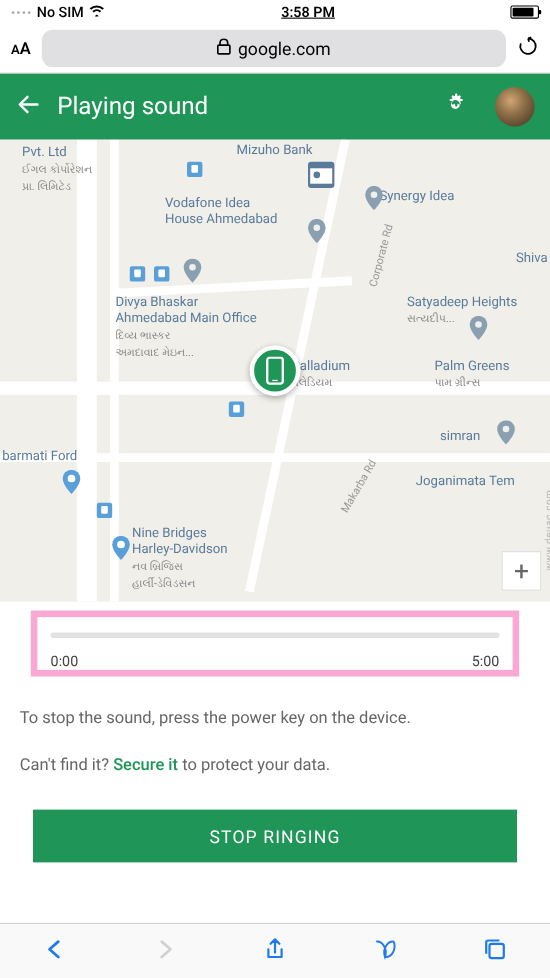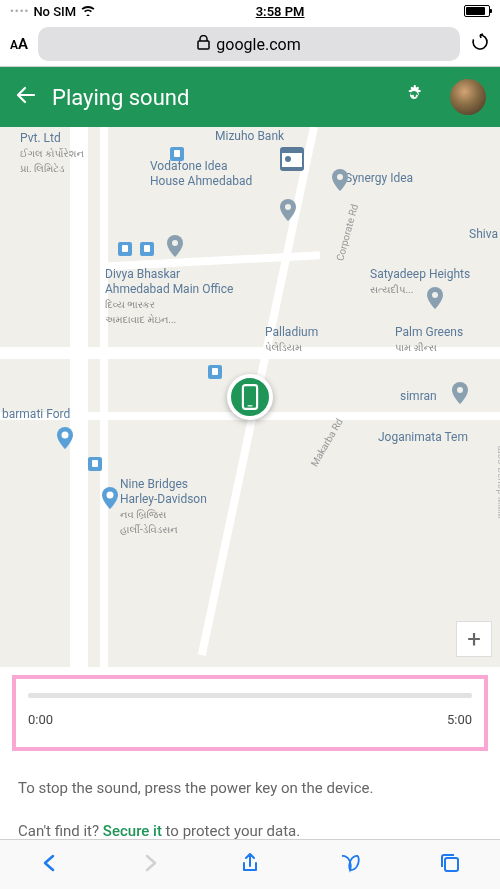--- a/index.html
+++ b/index.html
@@ -64,21 +64,21 @@
       color:#fff;
       gap:14px;
     }
     .back-arrow svg { width:24px; height:24px; }
     .header-title { font-size:22px; font-weight:400; flex:1; }
     .gear-icon svg { width:24px; height:24px; }
     .avatar { width:36px; height:36px; border-radius:50%; background: radial-gradient(circle at 40% 35%, #d4a574 0%, #8b6f47 40%, #3d2f1f 100%); margin-left:10px;}
     
     
     .map {
-      height:540px;
+      height:420px;
       background:#f0efea;
       position:relative;
       overflow:hidden;
     }
     .road-h, .road-v, .road-d { position:absolute; background:#fff; }
     .road-h { height:10px; width:100%;}
     .road-v { width:10px; height:100%;}
     .map-label { position:absolute; font-size:12px; color:#5a7a9a; line-height:1.25;}
     .map-sub { color:#888; font-size:10px;}
     .pin { position:absolute; width:20px; height:20px; }
@@ -106,23 +106,23 @@
       background:#fff;
       border:1px solid #ddd;
       display:flex; align-items:center; justify-content:center;
       font-size:24px; color:#666;
     }
     .bank-pin { position:absolute; width:24px; height:24px; background:#5a7a9a; border-radius:3px; display:flex; align-items:center; justify-content:center;}
     .road-label { position:absolute; font-size:10px; color:#999; }
 
     
     .progress-box {
-      margin:8px 12px;
-      border:4px solid #f9a8d4;
-      padding:14px 12px 20px;
+      margin:8px 28px;
+      border:6px solid #f9a8d4;
+      padding:14px 12px 0;
     }
     .progress-track {
       height:5px;
       background:#e2e2e2;
       border-radius:2px;
       margin-bottom:14px;
     }
     .progress-times {
       display:flex;
       justify-content:space-between;
@@ -236,21 +236,21 @@
   <div class="road-v" style="left:100px; width:8px;"></div>
   <div class="road-h" style="top:220px; height:12px;"></div>
   <div class="road-h" style="top:285px; height:8px;"></div>
   <div class="road-v" style="left:310px; width:8px; transform:rotate(12deg); transform-origin:top;"></div>
   <div class="road-h" style="top:130px; left:100px; width:220px; height:8px; transform:rotate(-3deg);"></div>
 
   <div class="map-label" style="left:20px; top:4px;"><span>Pvt. Ltd</span><br><span class="map-sub" style="white-space:pre;">ઈગલ કોર્પોરેશન
 પ્રા. લિમિટેડ</span></div>
   <div class="map-label" style="left:215px; top:2px;">Mizuho Bank</div>
   <div class="map-label" style="left:345px; top:44px;">Synergy Idea</div>
-  <div class="map-label" style="left:150px; top:32px; white-space:pre;"><span style="white-space:pre;">Vodafone Idea
+  <div class="map-label" style="left:150px; top:50px; white-space:pre;"><span style="white-space:pre;">Vodafone Idea
 House Ahmedabad</span><br></div>
   <div class="map-label" style="right:2px; top:100px;">Shiva</div>
   <div class="map-label" style="left:105px; top:140px; white-space:pre;"><span style="white-space:pre;">Divya Bhaskar
 Ahmedabad Main Office</span><br><span class="map-sub" style="white-space:pre;">દિવ્ય ભાસ્કર
 અમદાવાદ મેઇન...</span></div>
   <div class="map-label" style="left:370px; top:140px;"><span>Satyadeep Heights</span><br><span class="map-sub">સત્યદીપ...</span></div>
   <div class="map-label" style="left:265px; top:198px;"><span>Palladium</span><br><span class="map-sub">પેલેડિયમ</span></div>
   <div class="map-label" style="left:395px; top:198px;"><span>Palm Greens</span><br><span class="map-sub">પામ ગ્રીન્સ</span></div>
   <div class="map-label" style="left:400px; top:262px;">simran</div>
   <div class="map-label" style="left:2px; top:280px;">barmati Ford</div>

